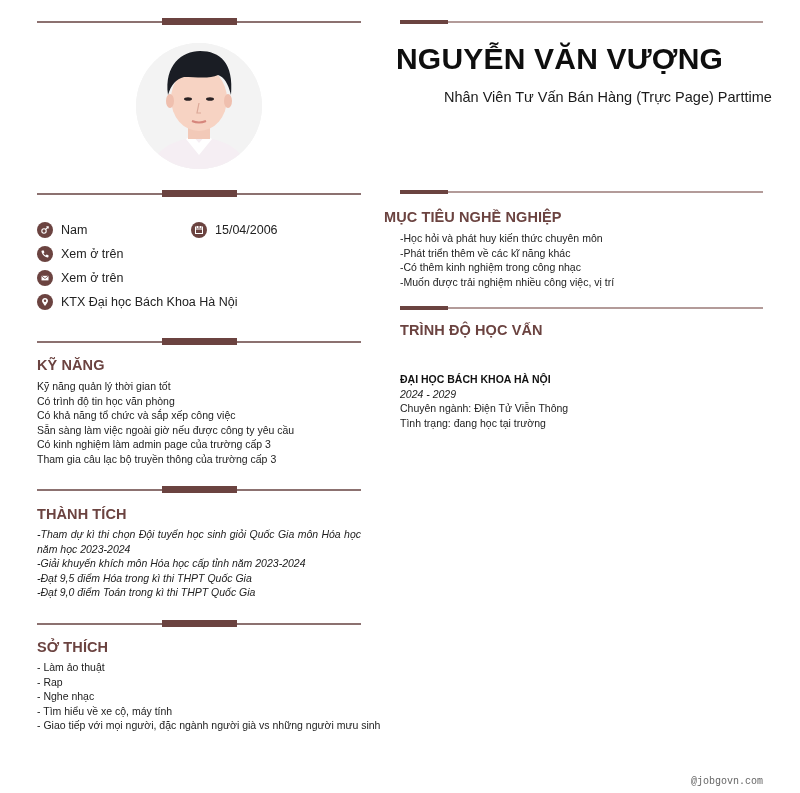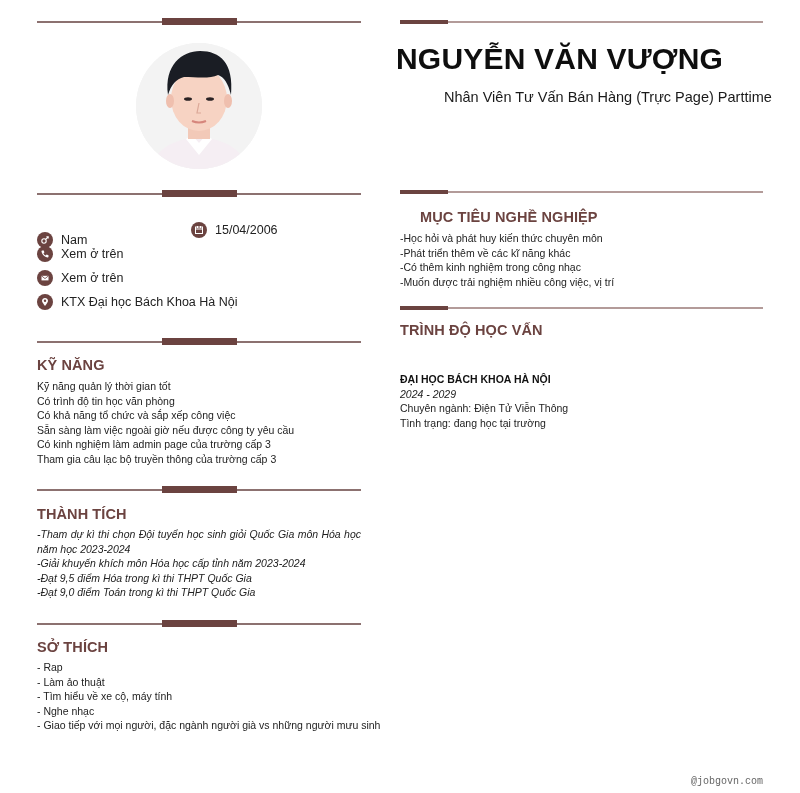--- a/index.html
+++ b/index.html
@@ -111,21 +111,21 @@
       <path d="M63 60 L61 70 L65 70" stroke="#dba898" stroke-width="1.2" fill="none"></path>
       <path d="M56 78 Q63 81 70 78" stroke="#d6867c" stroke-width="2" fill="none"></path>
     </svg>
   </div>
 
   <div class="sep-center" style="top:190px;">
     <div class="line"></div>
       <div class="bar"></div>
   </div>
 
-  <div class="info-row" style="left:37px; top:232px;">
+  <div class="info-row" style="left:37px; top:222px;">
     <span class="icon-circ">
       <svg viewBox="0 0 10 10">
           <circle cx="4" cy="6" r="2.2" stroke="#fff" stroke-width="1.1" fill="none"></circle>
           <path d="M5.6 4.4 L8.2 1.8 M6.4 1.8 H8.2 V3.6" stroke="#fff" stroke-width="1.1" fill="none"></path>
         </svg>
     </span>
     <span>Nam</span>
   </div>
   <div class="info-row" style="left:191px; top:222px;">
     <span class="icon-circ">
@@ -188,39 +188,39 @@
     <div>-Đạt 9,5 điểm Hóa trong kì thi THPT Quốc Gia</div>
     <div>-Đạt 9,0 điểm Toán trong kì thi THPT Quốc Gia</div>
   </div>
 
   <div class="sep-center" style="top:620px;">
     <div class="line"></div>
       <div class="bar"></div>
   </div>
   <div class="section-title" style="left:37px; top:639px;">SỞ THÍCH</div>
   <div class="text-block" style="left:37px; top:660px;">
+    <div>- Làm ảo thuật</div>
     <div>- Rap</div>
-    <div>- Làm ảo thuật</div>
+    <div>- Nghe nhạc</div>
     <div>- Tìm hiểu về xe cộ, máy tính</div>
-    <div>- Nghe nhạc</div>
     <div>- Giao tiếp với mọi người, đặc ngành người già vs những người mưu sinh</div>
   </div>
 
   <div class="sep-left" style="top:20px;">
     <div class="line"></div>
       <div class="bar"></div>
   </div>
   <div class="name">NGUYỄN VĂN VƯỢNG</div>
   <div class="job-title">Nhân Viên Tư Vấn Bán Hàng (Trực Page) Parttime</div>
 
   <div class="sep-left" style="top:190px;">
     <div class="line"></div>
       <div class="bar"></div>
   </div>
-  <div class="section-title" style="left:420px; top:209px;">MỤC TIÊU NGHỀ NGHIỆP</div>
+  <div class="section-title" style="left:384px; top:209px;">MỤC TIÊU NGHỀ NGHIỆP</div>
   <div class="text-block" style="left:400px; top:231px;">
     <div>-Học hỏi và phát huy kiến thức chuyên môn</div>
     <div>-Phát triển thêm về các kĩ năng khác</div>
     <div>-Có thêm kinh nghiệm trong công nhạc</div>
     <div>-Muốn được trải nghiệm nhiều công việc, vị trí</div>
   </div>
 
   <div class="sep-left" style="top:306px;">
     <div class="line"></div>
       <div class="bar"></div>

